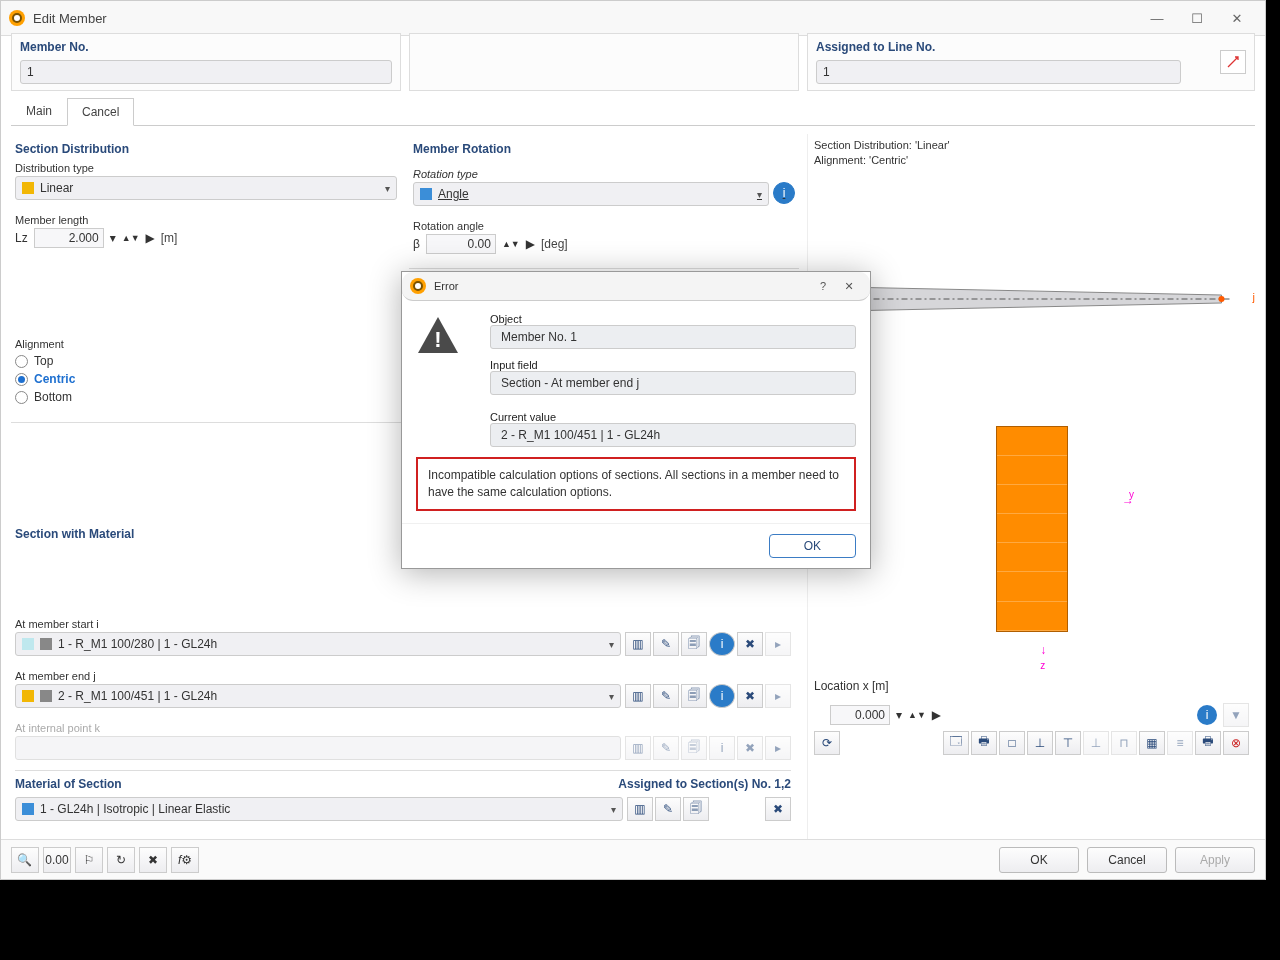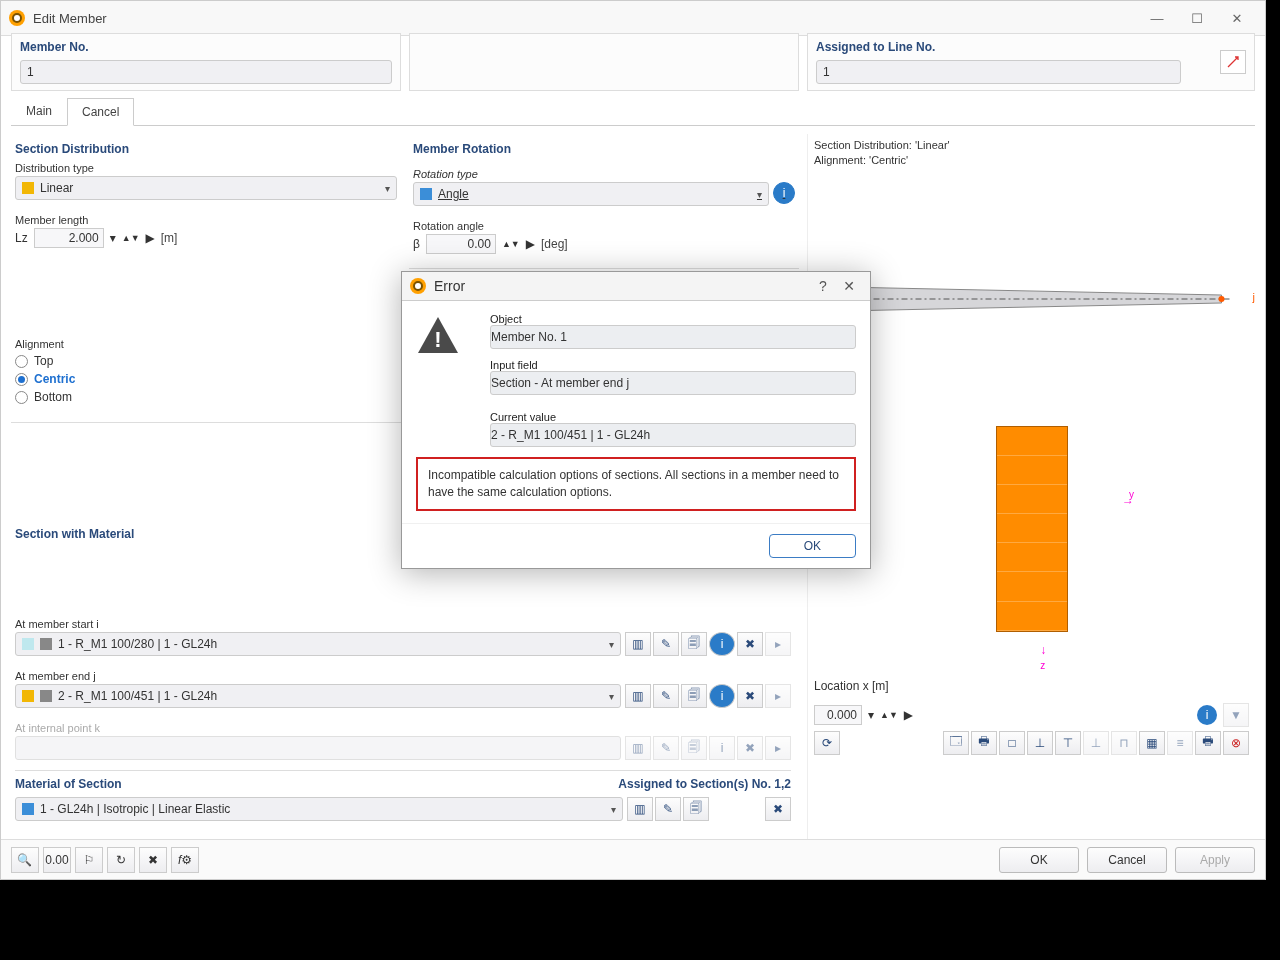--- a/index.html
+++ b/index.html
@@ -47,28 +47,28 @@
 .locrow{ margin-top:10px; display:flex; align-items:center; gap:6px; font-size:12px;}
 .bottom-tb{ display:flex; gap:2px; margin-top:4px; flex-wrap:wrap;}
 .footer{ position:absolute; bottom:0; left:0; right:0; height:40px; border-top:1px solid #ddd; display:flex; align-items:center; padding:0 10px; background:#fafafa;}
 .footbtn{ width:28px; height:26px; border:1px solid #ccc; background:linear-gradient(#fdfdfd,#ededf0); margin-right:4px; display:inline-flex; align-items:center; justify-content:center; font-size:12px;}
 .push{ margin-left:auto;}
 .btn{ min-width:80px; padding:5px 14px; border:1px solid #bbb; background:linear-gradient(#fdfdfd,#ededf0); color:#333; border-radius:3px; margin-left:8px; font-size:12px;}
 .btn.dis{ color:#aaa;}
 .pickbtn{ width:26px; height:24px; background:#fff; border:1px solid #ccc; margin-left:6px; display:flex; align-items:center; justify-content:center;}
 
 .modal{ position:absolute; left:400px; top:270px; width:470px; background:#fff; border:1px solid #999; box-shadow:0 4px 30px rgba(0,0,0,.3);}
-.modal .mtitle{ display:flex; align-items:center; padding:6px 8px; background:#f4f4f4; border-bottom:1px solid #ccc; font-size:14px;}
+.modal .mtitle{ display:flex; align-items:center; padding:6px 8px; background:#f4f4f4; border-bottom:1px solid #ccc; font-size:11px;border-radius:11px;}
 .modal .micon{ width:16px; height:16px; background:#ffa000; border-radius:50%; margin-right:8px; position:relative;}
 .modal .micon::after{content:""; position:absolute; inset:3px; background:#fff; border-radius:50%; border:2px solid #7b5200;}
 .modal .mx{ width:26px; text-align:center; color:#555;}
 .modal .mbody{ padding:12px 14px; display:grid; grid-template-columns:60px 1fr; gap:10px 14px; font-size:12px;}
 .tri{ width:44px; height:44px;}
 .mlabel{ font-size:11px; color:#222;}
-.mfield{ background:#eceef1; border:1px solid #ccc; padding:4px 0; border-radius:3px; font-size:12px;}
+.mfield{ background:#eceef1; border:1px solid #ccc; padding:4px 10px; border-radius:3px; font-size:12px;}
 .msgblock{ grid-column:1 / span 2; border:2px solid #d02020; padding:8px 10px; font-size:12px; color:#333; line-height:1.4;}
 .mfoot{ display:flex; justify-content:flex-end; padding:10px 14px; border-top:1px solid #f0f0f0;}
 .okbtn{ padding:4px 34px; border:1px solid #3b7cc4; border-radius:4px; background:#fff; color:#2a4a7a; font-size:12px;}
 </style>
 </head>
 <body>
 
 <div class="window">
   <div class="titlebar">
     <span class="icon"></span>
@@ -194,21 +194,21 @@
             </div>
           <span class="axis-y" style="right:115px;top:100px;">y</span>
           <span style="position:absolute;right:115px;top:104px;color:#ff00d4;">→</span>
           <span class="axis-y" style="bottom:-2px;left:52%;">z</span>
           <span style="position:absolute;bottom:12px;left:52%;color:#ff00d4;">↓</span>
         </div>
         <div class="locrow">
           <span>Location x [m]</span>
         </div>
         <div class="locrow">
-          <span class="spinner" style="width:48px;">0.000</span>
+          <span class="spinner" style="width:60px;margin-left:16px;">0.000</span>
           <span>▾</span>
           <span style="font-size:9px;">▲▼</span>
           <span>▶</span>
           <span style="flex:1"></span>
           <div class="toolbtn" style="background:#2a7bc8;color:#fff;border-radius:50%;width:20px;height:20px;border:none;">i</div>
           <div class="toolbtn dis">▼</div>
         </div>
         <div class="bottom-tb">
           <div class="toolbtn">⟳</div>
           <span style="flex:1"></span>

